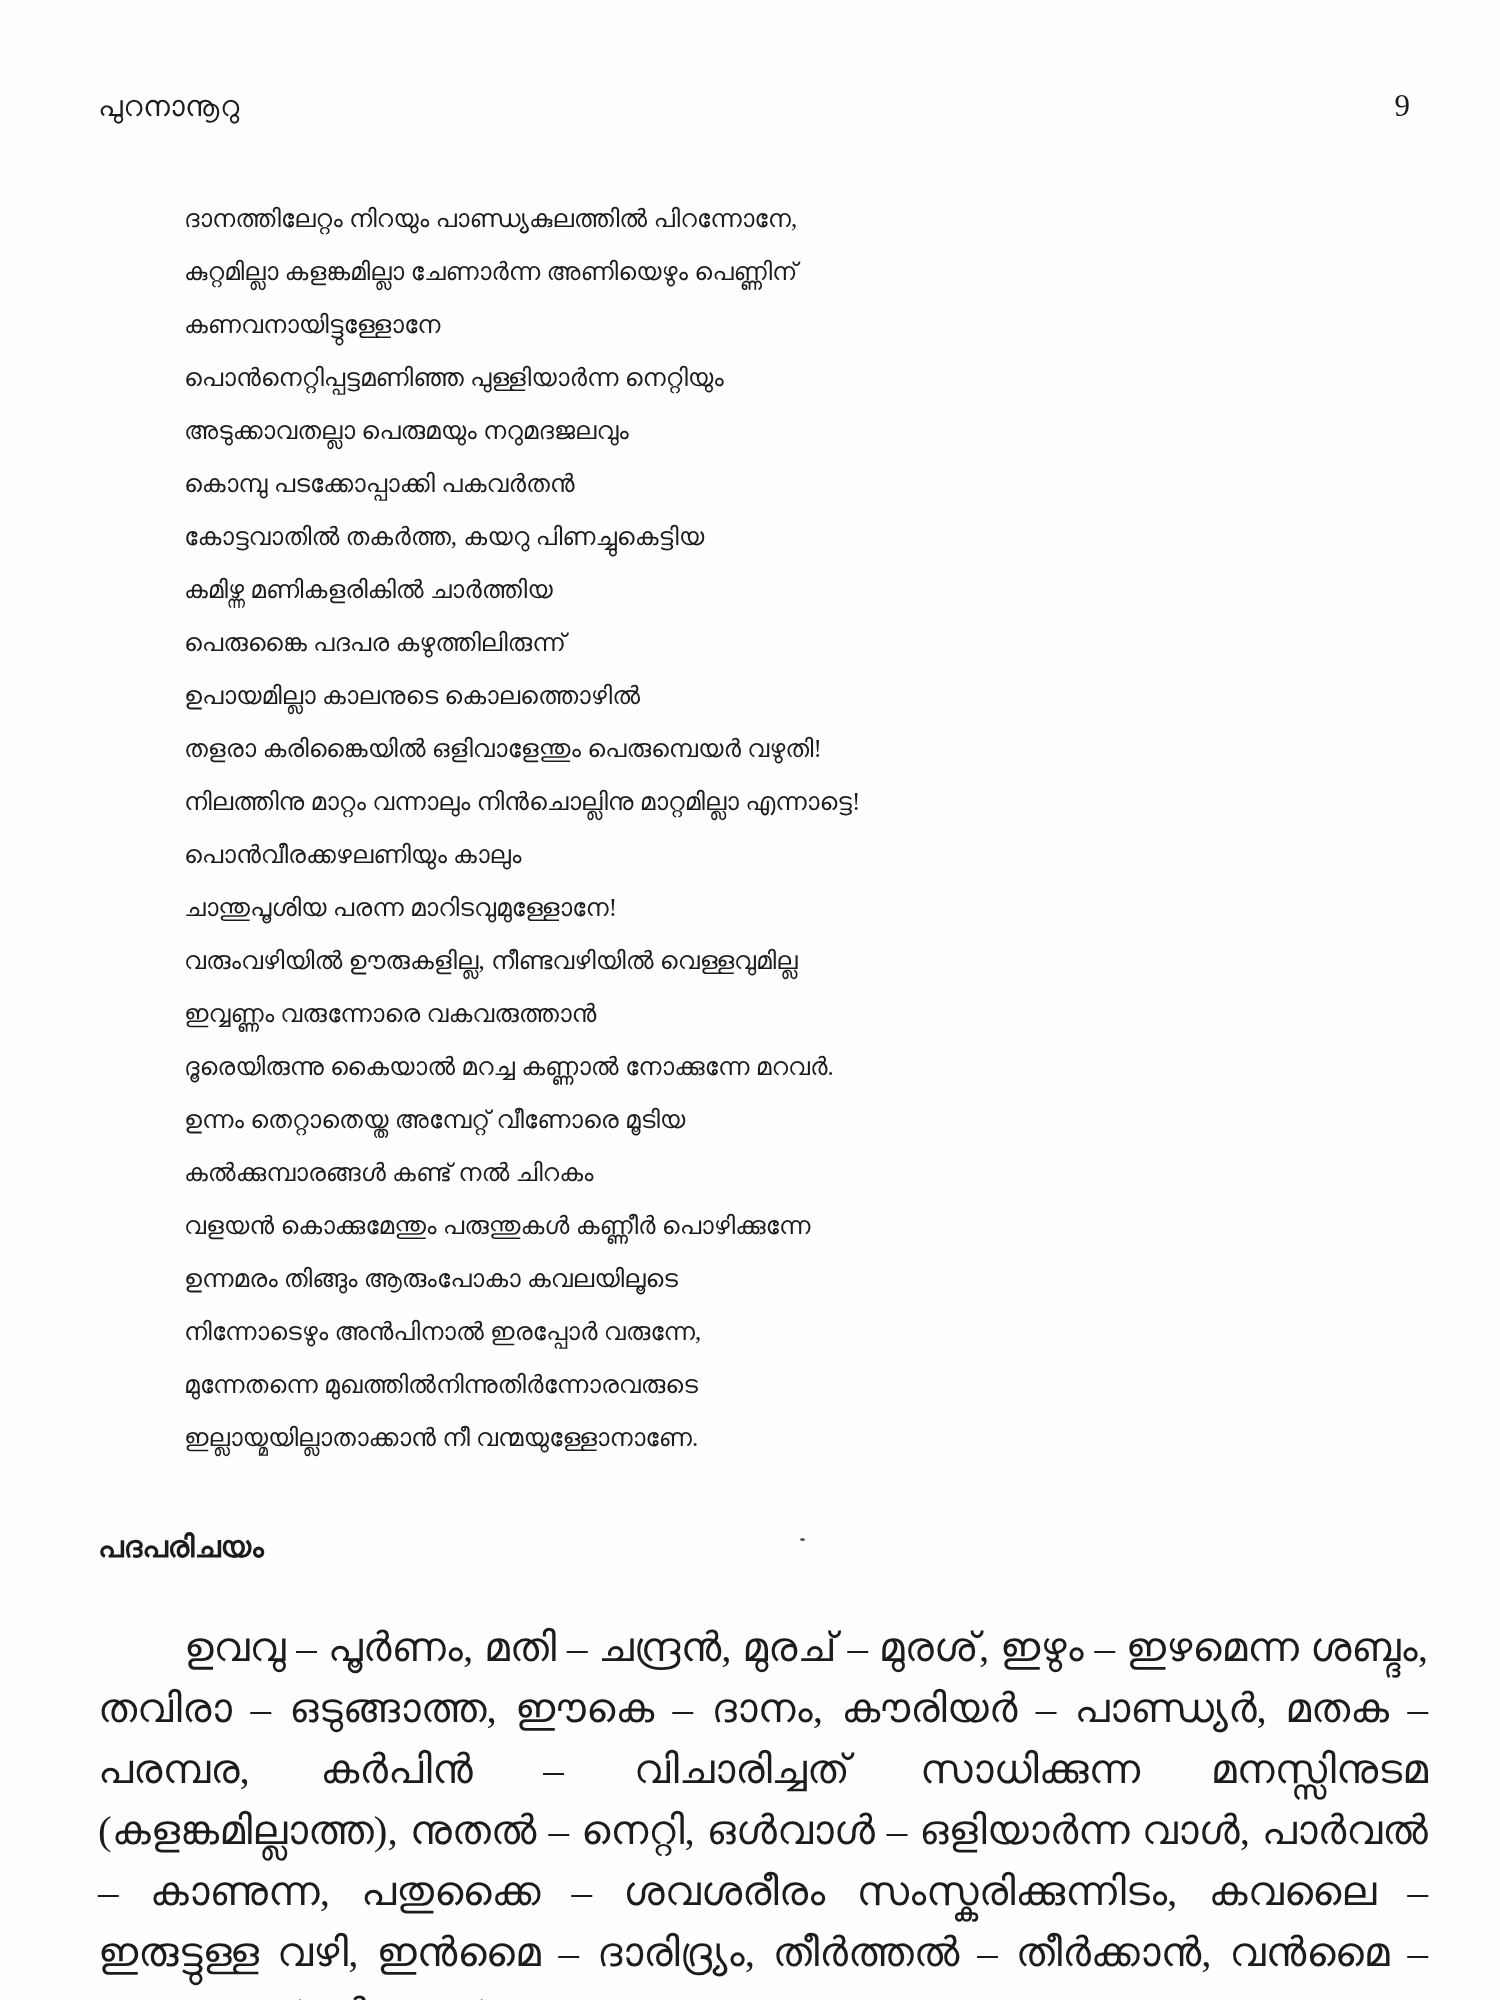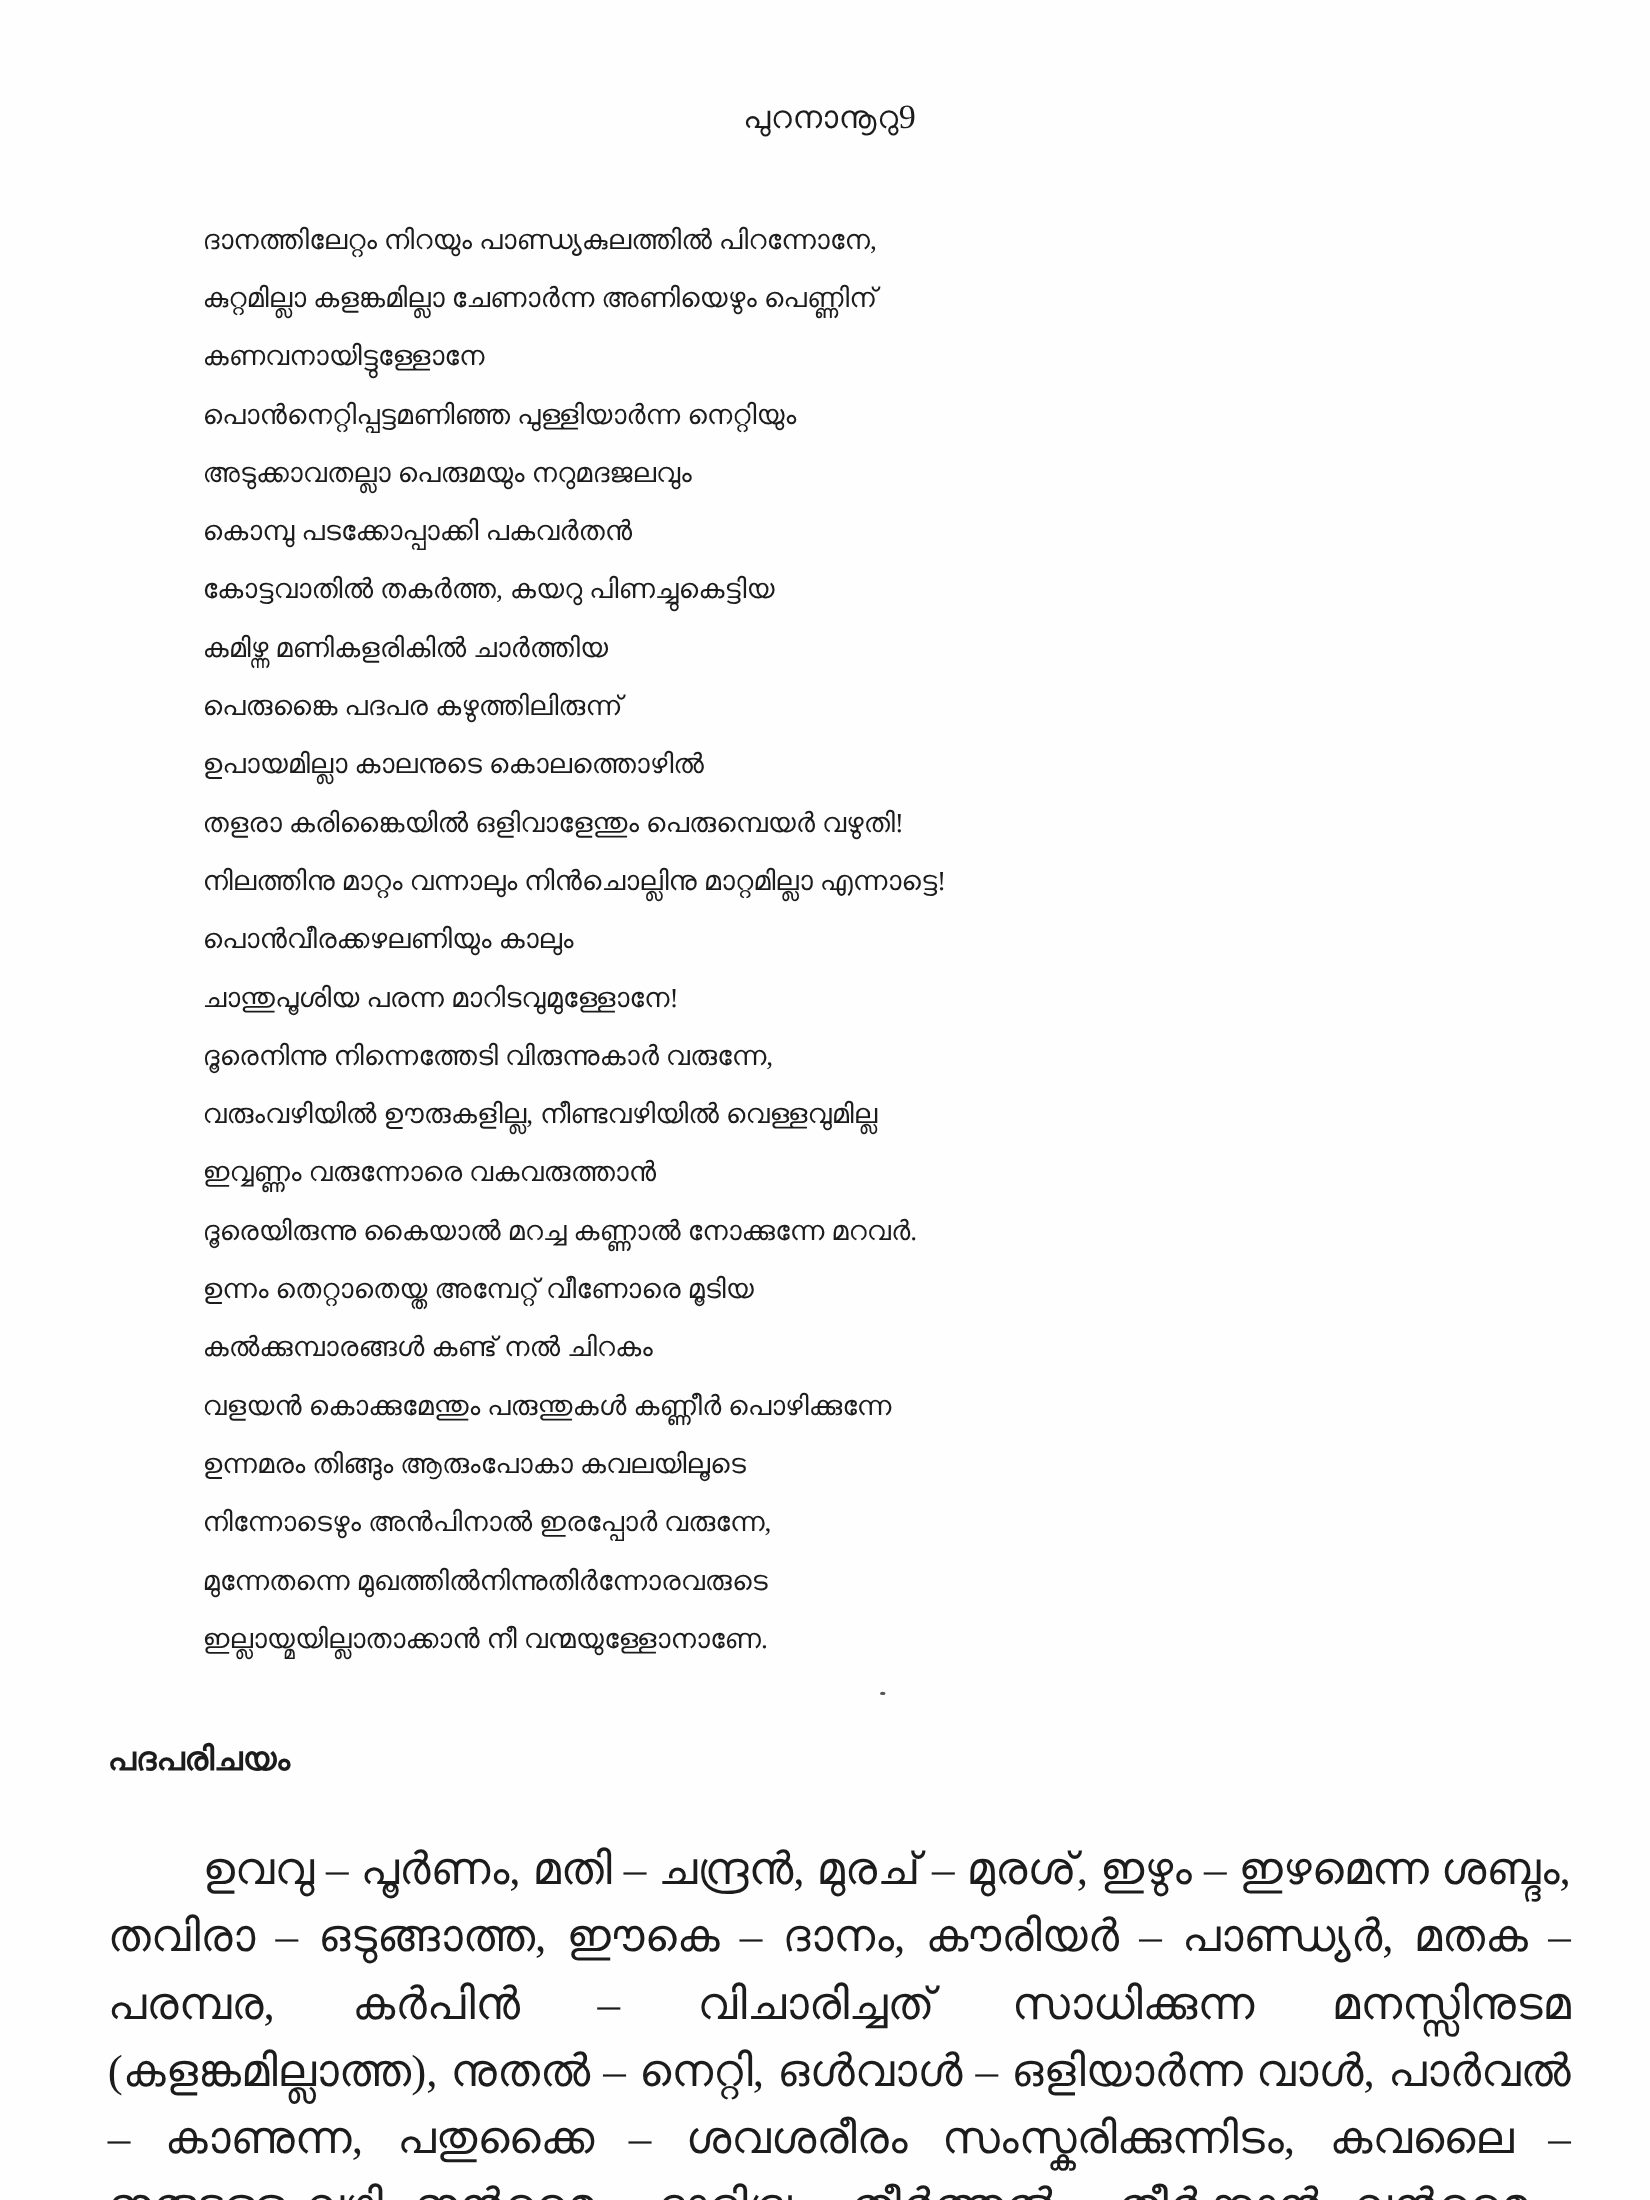--- a/index.html
+++ b/index.html
@@ -14,21 +14,21 @@
     margin: 0 auto;
     background: #fefefe;
     color: #1c1c1c;
     font-family: "Liberation Serif", "DejaVu Serif", serif;
     box-sizing: border-box;
     padding: 88px 72px 60px 98px;
     overflow: hidden;
   }
   .page-header {
     display: flex;
-    justify-content: center;
+    justify-content: space-between;
     align-items: baseline;
   }
   .book-title {
     font-size: 29px;
     letter-spacing: 0.5px;
   }
   .page-number {
     font-size: 31px;
     padding-right: 18px;
   }
@@ -96,21 +96,20 @@
       <div class="poem-line">ഉപായമില്ലാ കാലനുടെ കൊലത്തൊഴിൽ</div>
 
       <div class="poem-line">തളരാ കരിങ്കൈയിൽ ഒളിവാളേന്തും പെരുമ്പെയർ വഴുതി!</div>
 
       <div class="poem-line">നിലത്തിനു മാറ്റം വന്നാലും നിൻചൊല്ലിനു മാറ്റമില്ലാ എന്നാട്ടെ!</div>
 
       <div class="poem-line">പൊൻവീരക്കഴലണിയും കാലും</div>
 
       <div class="poem-line">ചാന്തുപൂശിയ പരന്ന മാറിടവുമുള്ളോനേ!</div>
 
-      <div class="poem-line">ദൂരെനിന്നു നിന്നെത്തേടി വിരുന്നുകാർ വരുന്നേ,</div>
 
       <div class="poem-line">വരുംവഴിയിൽ ഊരുകളില്ല, നീണ്ടവഴിയിൽ വെള്ളവുമില്ല</div>
 
       <div class="poem-line">ഇവ്വണ്ണം വരുന്നോരെ വകവരുത്താൻ</div>
 
       <div class="poem-line">ദൂരെയിരുന്നു കൈയാൽ മറച്ച കണ്ണാൽ നോക്കുന്നേ മറവർ.</div>
 
       <div class="poem-line">ഉന്നം തെറ്റാതെയ്ത അമ്പേറ്റ് വീണോരെ മൂടിയ</div>
 
       <div class="poem-line">കൽക്കുമ്പാരങ്ങൾ കണ്ട് നൽ ചിറകം</div>

